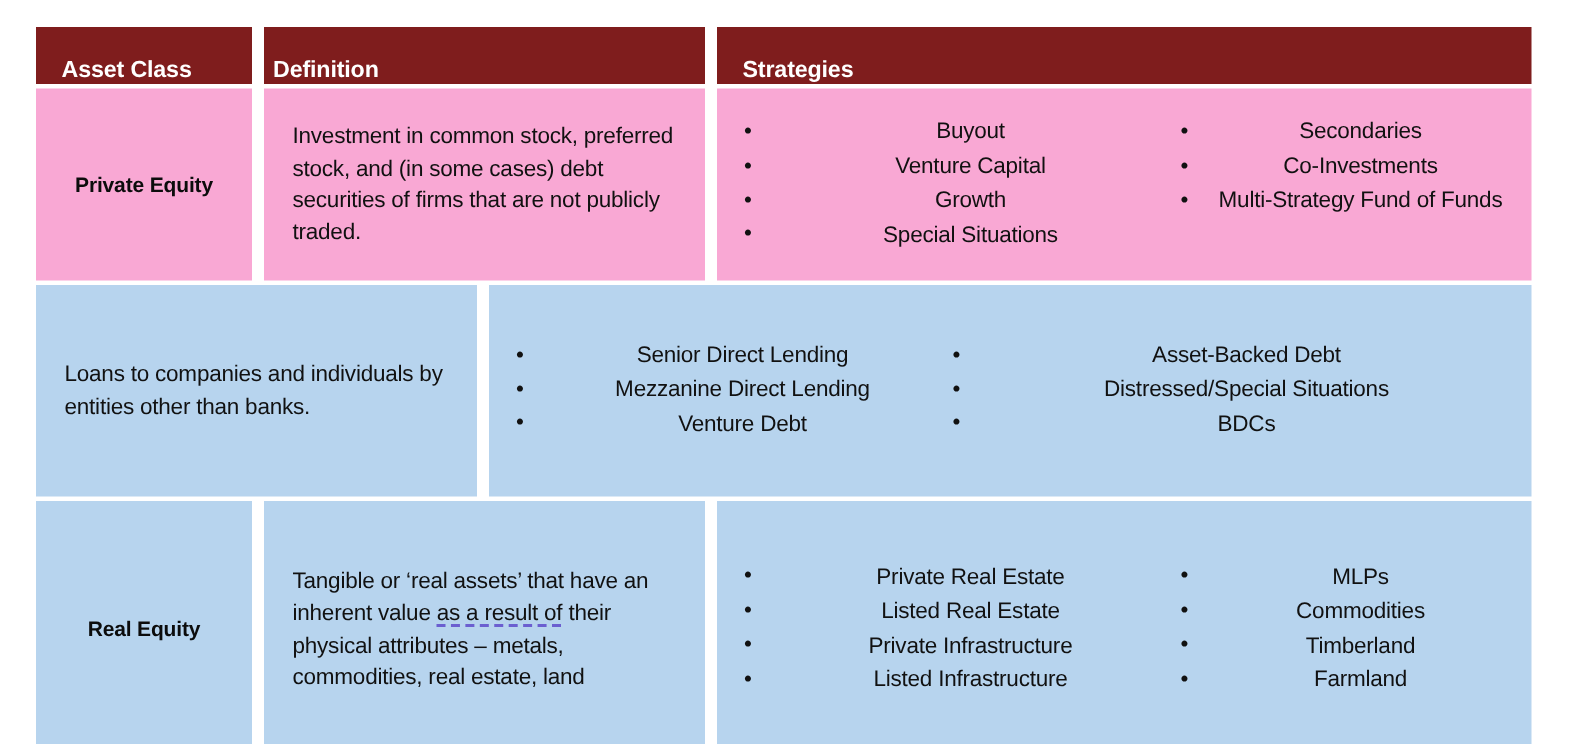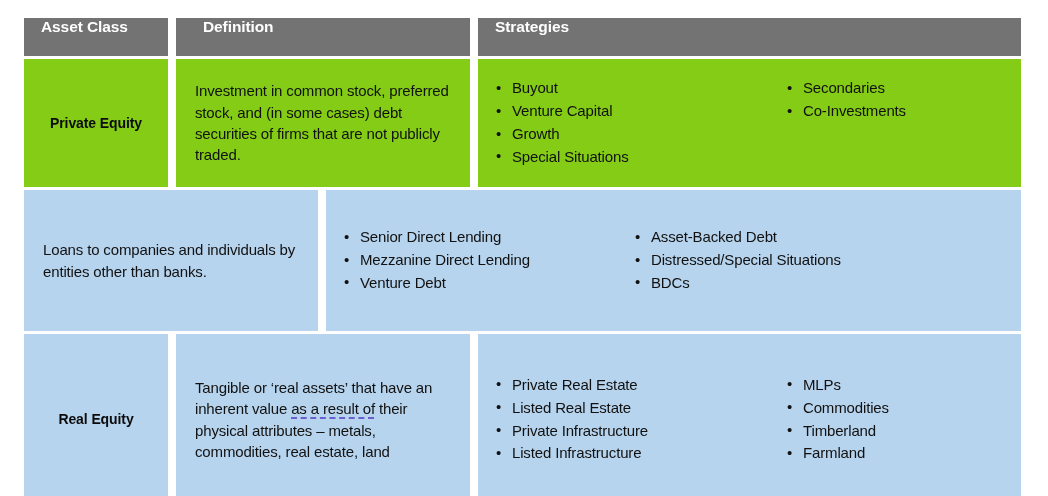--- a/index.html
+++ b/index.html
@@ -22,47 +22,47 @@
     width: 997px;
   }
 
   
   .head-row {
     display: flex;
     gap: 8px;
     height: 38px;
   }
   .head-cell {
-    background: #737373;
-    display: flex;
-    align-items: flex-start;
+    background: #7f1d1d;
+    display: flex;
+    align-items: flex-end;
     box-sizing: border-box;
   }
   .head-cell span {
     color: #ffffff;
     font-size: 15.5px;
     font-weight: bold;
     letter-spacing: -0.1px;
   }
   .col-asset   { width: 144px; padding-left: 17px; }
-  .col-def     { width: 294px; padding-left: 27px; }
+  .col-def     { width: 294px; padding-left: 6px; }
   .col-strat   { flex: 1;      padding-left: 17px; }
 
   
   .body-row {
     display: flex;
     gap: 8px;
     margin-top: 3px;
   }
   .cell {
     box-sizing: border-box;
     display: flex;
   }
 
-  .row-light .cell { background: #84cc16; }
+  .row-light .cell { background: #f9a8d4; }
   .row-dark  .cell { background: #b7d4ee; }
 
   .r1 .cell { height: 128px; }
   .r2 .cell { height: 141px; }
   .r3 .cell { height: 171px; }
 
   
   .cell-asset {
     width: 144px;
     align-items: center;
@@ -114,20 +114,21 @@
     width: 100%;
   }
   .bullet-col { box-sizing: border-box; }
   .bullet-col.first  { width: 287px; }
   .bullet-col.second { flex: 1; padding-left: 4px; }
 
   ul.bullets {
     list-style: none;
     margin: 0;
     padding: 0;
+    text-align: center;
   }
   ul.bullets li {
     position: relative;
     padding-left: 17px;
     font-size: 15px;
     color: #111111;
     line-height: 1.46;
     letter-spacing: -0.15px;
     margin-bottom: 1px;
   }
@@ -171,20 +172,21 @@
               <li>Buyout</li>
               <li>Venture Capital</li>
               <li>Growth</li>
               <li>Special Situations</li>
             </ul>
         </div>
         <div class="bullet-col second">
           <ul class="bullets">
               <li>Secondaries</li>
               <li>Co-Investments</li>
+              <li>Multi-Strategy Fund of Funds</li>
             </ul>
         </div>
       </div>
     </div>
   </div>
 
   <div class="body-row row-dark r2">
     <div class="cell cell-def">
       <div class="def-text">Loans to companies and individuals by entities other than banks.</div>
     </div>

